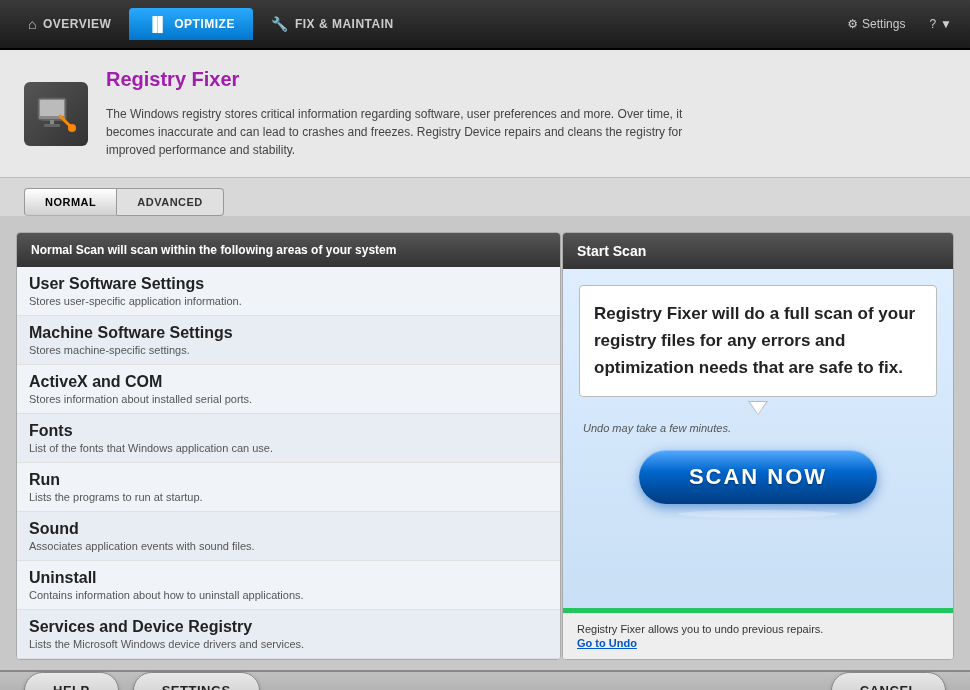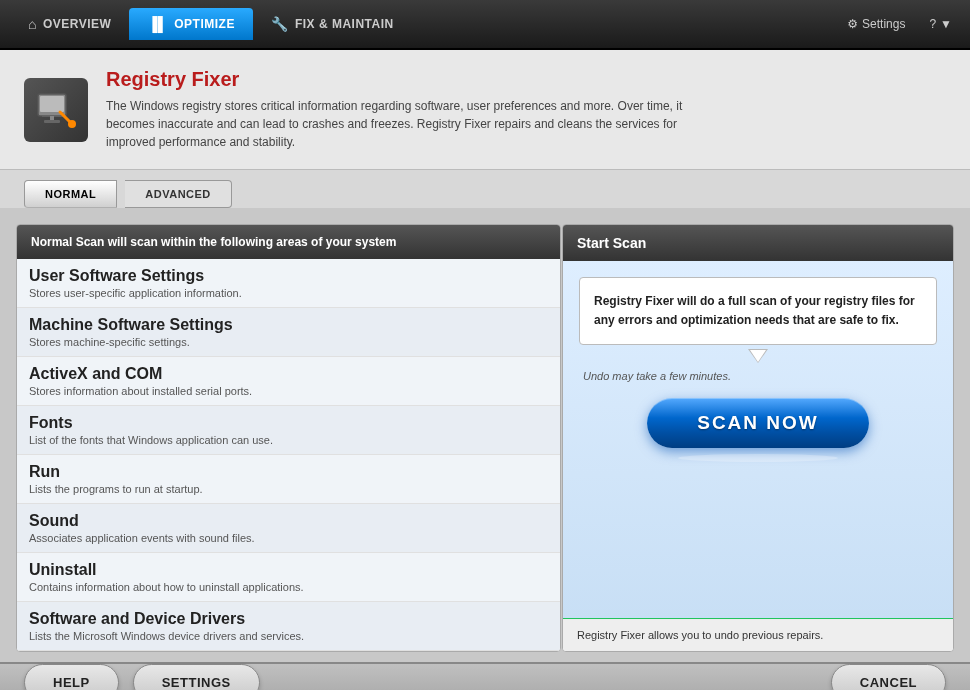--- a/index.html
+++ b/index.html
@@ -77,36 +77,36 @@
       justify-content: center;
       flex-shrink: 0;
     }
     .header-icon-box svg {
       width: 44px;
       height: 44px;
     }
     .header-title {
       font-size: 20px;
       font-weight: bold;
-      color: #b91c1c;
-      margin-bottom: 6px;
+      color: #a21caf;
+      margin-bottom: 14px;
     }
     .header-desc {
       font-size: 12px;
       color: #444;
       line-height: 1.5;
       max-width: 600px;
     }
 
     
     .mode-tabs {
       display: flex;
       padding: 10px 24px 0;
       background: #d8d8d8;
-      gap: 8px;
+      gap: 0;
     }
     .mode-tab {
       padding: 7px 20px;
       font-size: 11px;
       font-weight: bold;
       text-transform: uppercase;
       border: 1px solid #999;
       background: #e0e0e0;
       cursor: pointer;
       letter-spacing: 0.5px;
@@ -185,21 +185,21 @@
       flex: 1;
       display: flex;
       flex-direction: column;
       align-items: center;
     }
     .scan-description-box {
       background: #fff;
       border: 1px solid #bbb;
       border-radius: 4px;
       padding: 14px;
-      font-size: 12px;
+      font-size: 17px;
       color: #222;
       line-height: 1.6;
       margin-bottom: 4px;
       width: 100%;
       position: relative;
     }
     .scan-description-box strong { font-weight: bold; }
     .scan-note {
       font-size: 11px;
       color: #555;
@@ -209,34 +209,34 @@
       padding-left: 4px;
     }
 
     
     .scan-now-btn {
       background: linear-gradient(180deg, #55aaff 0%, #0066cc 40%, #004fa3 70%, #003d82 100%);
       color: #fff;
       border: none;
       border-radius: 30px;
       padding: 14px 50px;
-      font-size: 19px;
+      font-size: 22px;
       font-weight: bold;
       letter-spacing: 2px;
       text-transform: uppercase;
       cursor: pointer;
       box-shadow: 0 4px 12px rgba(0,80,180,0.5), inset 0 1px 0 rgba(255,255,255,0.3);
       margin-bottom: 12px;
       text-shadow: 0 1px 2px rgba(0,0,0,0.4);
     }
     .right-panel-footer {
       padding: 10px 14px;
       font-size: 11px;
       color: #333;
-      border-top: 1px solid #22c55e;
+      border-top: 5px solid #22c55e;
       background: #eee;
     }
     .undo-link {
       color: #0055cc;
       text-decoration: underline;
       cursor: pointer;
       font-weight: bold;
       display: block;
       margin-top: 2px;
     }
@@ -323,21 +323,21 @@
           <rect x="6" y="8" width="24" height="16" rx="1" fill="#bbb"></rect>
           <line x1="8" y1="28" x2="32" y2="28" stroke="#666" stroke-width="1.5"></line>
           <rect x="16" y="28" width="4" height="4" fill="#888"></rect>
           <rect x="10" y="32" width="16" height="3" rx="1" fill="#666"></rect>
           <line x1="26" y1="24" x2="38" y2="36" stroke="#f80" stroke-width="3" stroke-linecap="round"></line>
           <circle cx="38" cy="36" r="4" fill="#f80"></circle>
         </svg>
       </div>
       <div>
         <div class="header-title">Registry Fixer</div>
-        <div class="header-desc">The Windows registry stores critical information regarding software, user preferences and more. Over time, it becomes inaccurate and can lead to crashes and freezes. Registry Fixer repairs and cleans the services for improved performance and stability.</div>
+        <div class="header-desc">The Windows registry stores critical information regarding software, user preferences and more. Over time, it becomes inaccurate and can lead to crashes and freezes. Registry Device repairs and cleans the registry for improved performance and stability.</div>
       </div>
     </div>
 
     <div class="mode-tabs">
       <div class="mode-tab active">NORMAL</div>
       <div class="mode-tab">ADVANCED</div>
     </div>
   </div>
 
   <div class="panels-area">
@@ -368,40 +368,41 @@
           </div>
           <div class="scan-item">
             <div class="scan-item-title">Sound</div>
                      <div class="scan-item-desc">Associates application events with sound files.</div>
           </div>
           <div class="scan-item">
             <div class="scan-item-title">Uninstall</div>
                      <div class="scan-item-desc">Contains information about how to uninstall applications.</div>
           </div>
           <div class="scan-item">
-            <div class="scan-item-title">Software and Device Drivers</div>
+            <div class="scan-item-title">Services and Device Registry</div>
                      <div class="scan-item-desc">Lists the Microsoft Windows device drivers and services.</div>
           </div>
         </div>
     </div>
 
     <div class="right-panel">
       <div class="panel-header">Start Scan</div>
       <div class="right-panel-body">
         <div class="scan-description-box">
           <strong>Registry Fixer will do a full scan of your registry files for any errors and optimization needs that are safe to fix.</strong>
         </div>
         <div style="width:0;height:0;border-left:10px solid transparent;border-right:10px solid transparent;border-top:14px solid #bbb;margin:0 auto 0;"></div>
         <div style="width:0;height:0;border-left:8px solid transparent;border-right:8px solid transparent;border-top:12px solid #fff;margin:-13px auto 8px;"></div>
         <div class="scan-note">Undo may take a few minutes.</div>
         <button class="scan-now-btn">SCAN NOW</button>
         <div style="width:160px;height:8px;background:rgba(255,255,255,0.25);border-radius:50%;margin-top:-6px;"></div>
       </div>
       <div class="right-panel-footer">
         <span>Registry Fixer allows you to undo previous repairs.</span>
+        <a class="undo-link">Go to Undo</a>
       </div>
     </div>
 
   </div>
 
   <div class="bottom-bar">
     <button class="bottom-btn">HELP</button>
     <button class="bottom-btn">SETTINGS</button>
     <div class="bottom-spacer"></div>
     <button class="bottom-btn cancel-btn">CANCEL</button>

